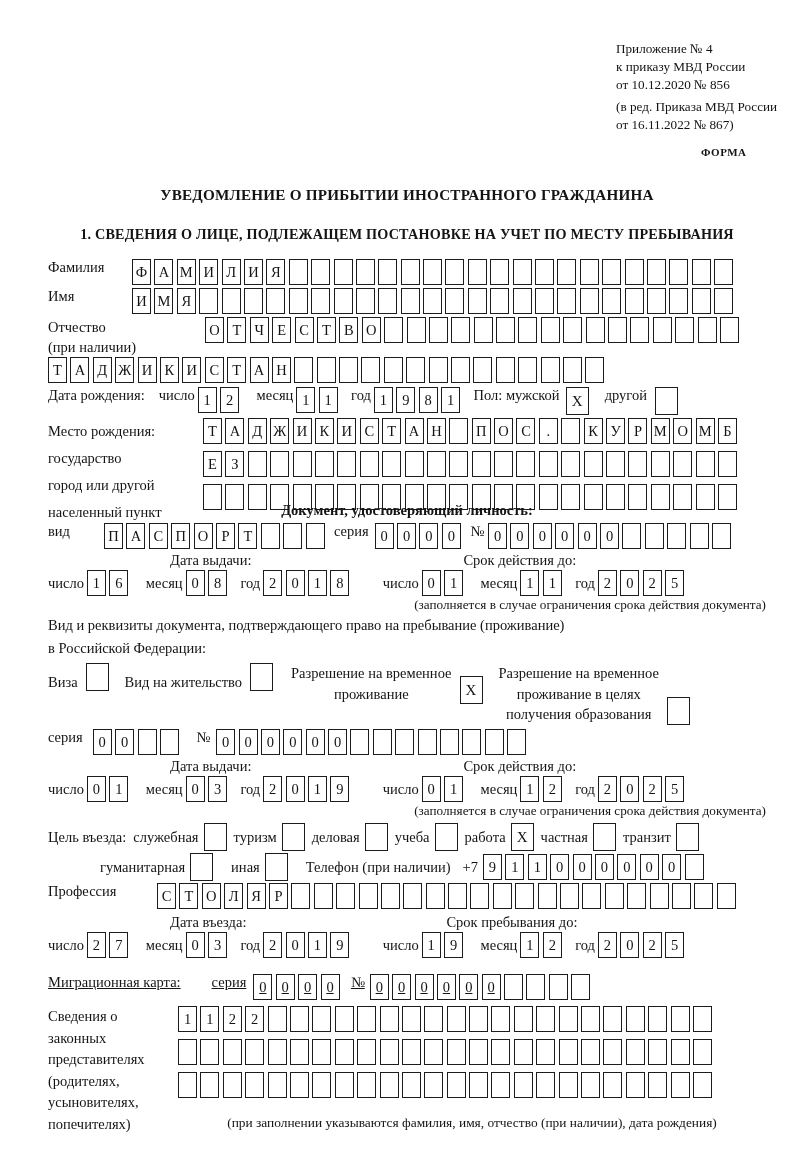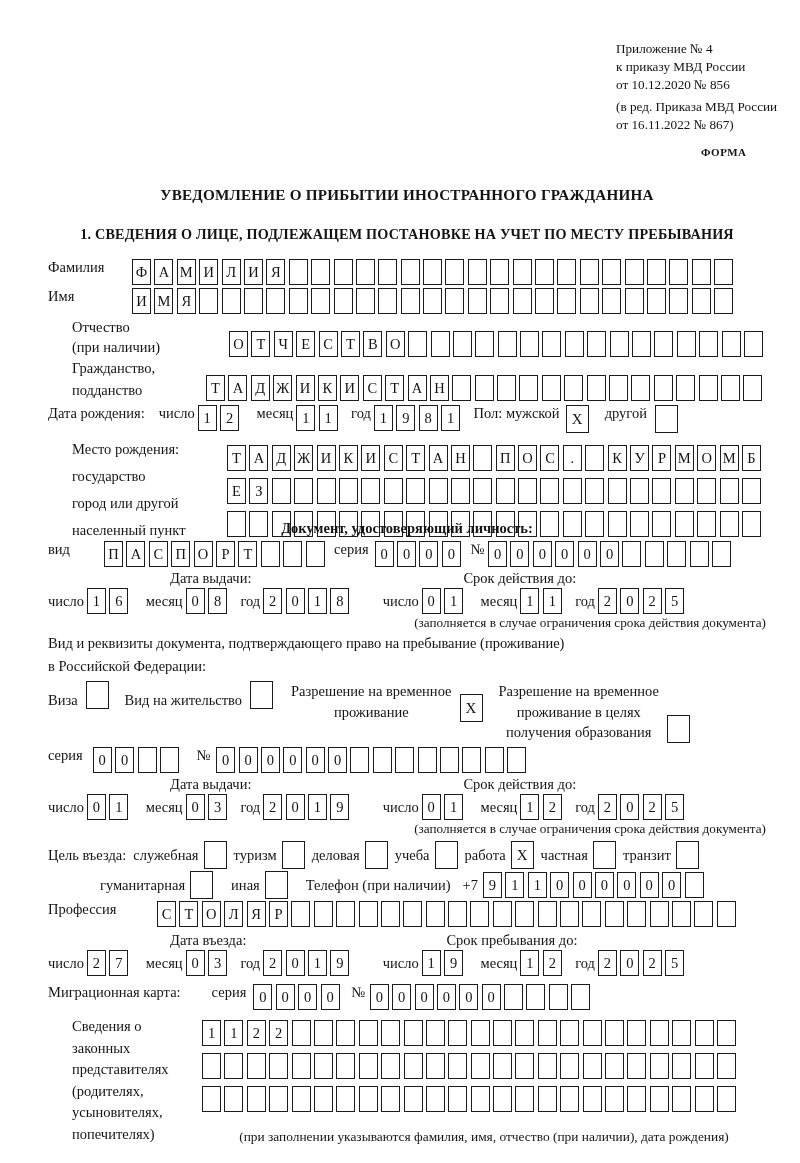--- a/index.html
+++ b/index.html
@@ -5,21 +5,21 @@
   html,body{margin:0;padding:0;background:#fff;}
   body{width:800px;height:1163px;font-family:"Liberation Serif",serif;color:#141414;font-size:14.5px;overflow:hidden;}
   .page{position:relative;width:800px;height:1163px;box-sizing:border-box;padding:40px 34px 0 48px;}
   .ref{position:absolute;left:616px;top:40px;font-size:13.2px;line-height:18px;}
   .ref .gap{margin-top:4px;}
   .forma{position:absolute;left:701px;top:146px;font-weight:bold;font-size:11px;letter-spacing:.5px;}
   .title{margin-top:143px;text-align:center;font-weight:bold;font-size:15.2px;line-height:23px;letter-spacing:.2px;}
   .uline{display:inline-block;width:62px;border-bottom:2px solid #333;margin-left:10px;vertical-align:baseline;}
   .sec1{margin-top:20px;text-align:center;font-weight:bold;font-size:14.2px;letter-spacing:.2px;}
   .row{display:flex;align-items:flex-start;margin-bottom:3px;}
-  .blk{display:flex;align-items:flex-end;margin-left:24px;}
+  .blk{display:flex;align-items:flex-start;}
   .lbl{flex:0 0 auto;}
   .w84{width:84px;}.w157{width:157px;}.w134{width:134px;}.w155{width:155px;}.w56{width:56px;}.w109{width:109px;}.w130{width:130px;}
   .lines20 div{line-height:20px;}
   .lines22 div{line-height:22px;}
   .lines27 div{line-height:27px;}
   .lines21 div{line-height:21.5px;}
   .boxes{display:inline-flex;flex:0 0 auto;}
   .box{display:inline-block;width:17px;height:24px;border:1.5px solid #1c1c1c;margin-right:3.4px;text-align:center;line-height:24px;font-size:14.5px;background:#fff;}
   .cb{display:inline-block;width:21px;height:26px;border:1.5px solid #1c1c1c;text-align:center;line-height:26px;font-size:15px;background:#fff;vertical-align:middle;flex:0 0 auto;}
   .brow{margin-bottom:6px;height:27px;}
@@ -153,24 +153,20 @@
         <span class="box"></span>
         <span class="box"></span>
         <span class="box"></span>
         <span class="box"></span>
         <span class="box"></span>
         <span class="box"></span>
       </span>
   </div>
 
   <div class="blk">
-    <span class="lbl w134 lines22">
-      <div>Гражданство,</div>
-      <div>подданство</div>
-    </span>
     <span class="boxes">
         <span class="box">Т</span>
         <span class="box">А</span>
         <span class="box">Д</span>
         <span class="box">Ж</span>
         <span class="box">И</span>
         <span class="box">К</span>
         <span class="box">И</span>
         <span class="box">С</span>
         <span class="box">Т</span>
@@ -626,21 +622,21 @@
       <span class="t g2">год</span>
       <span class="boxes">
           <span class="box">2</span>
           <span class="box">0</span>
           <span class="box">2</span>
           <span class="box">5</span>
         </span>
     </span>
   </div>
 
-  <div class="row" style="margin-top:8px;">
+  <div class="row" style="margin-top:16px;text-decoration:underline;">
     <span class="t">Миграционная карта:</span>
     <span class="t" style="margin-left:28px;margin-right:7px;">серия</span>
     <span class="boxes">
         <span class="box">0</span>
         <span class="box">0</span>
         <span class="box">0</span>
         <span class="box">0</span>
       </span>
     <span class="t" style="margin-left:8px;margin-right:5px;">№</span>
     <span class="boxes">

